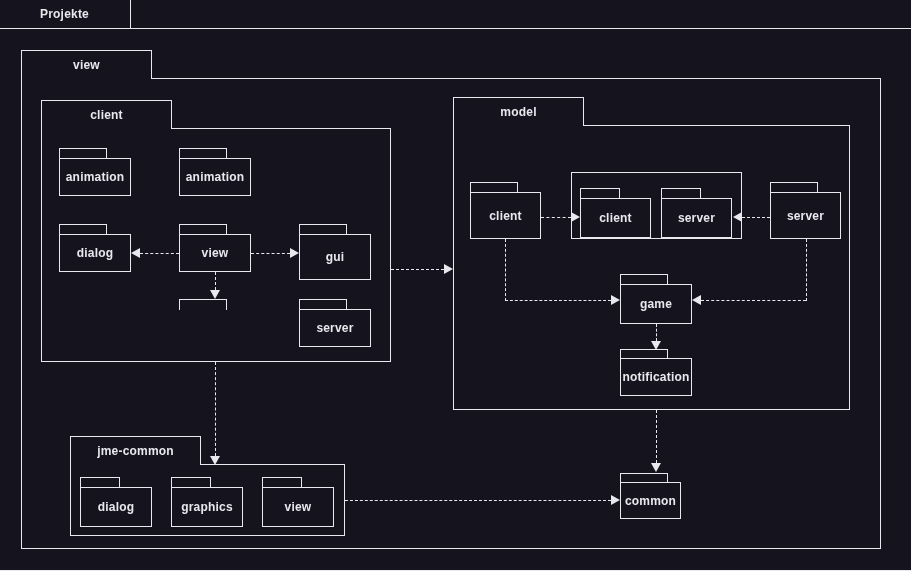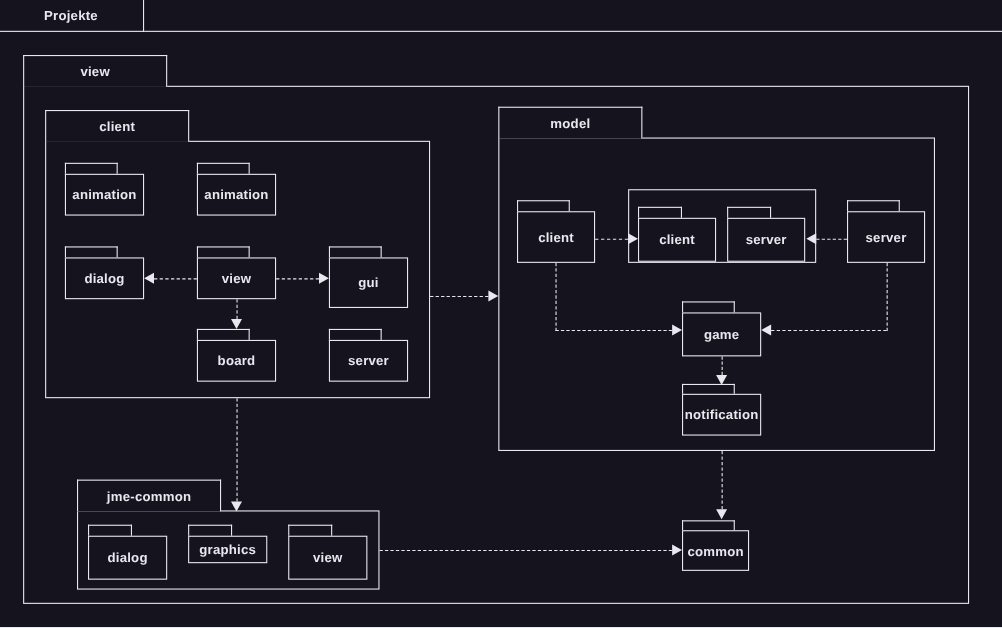--- a/index.html
+++ b/index.html
@@ -166,23 +166,20 @@
   <div class="leaf-body" style="left:179px; top:234px; width:72px; height:38px;">
     <span>view</span>
   </div>
 
   <div class="leaf-tab" style="left:299px; top:224px; width:48px; height:11px;"></div>
   <div class="leaf-body" style="left:299px; top:234px; width:72px; height:46px;">
     <span>gui</span>
   </div>
 
   <div class="leaf-tab" style="left:179px; top:299px; width:48px; height:11px;"></div>
-  <div class="leaf-body" style="left:179px; top:309px; width:72px; height:38px;">
-    <span>board</span>
-  </div>
 
   <div class="leaf-tab" style="left:299px; top:299px; width:48px; height:11px;"></div>
   <div class="leaf-body" style="left:299px; top:309px; width:72px; height:38px;">
     <span>server</span>
   </div>
 
   <div class="dash-h" style="left:140px; top:253px; width:39px;"></div>
   <div class="arrow arrow-left" style="left:131px; top:248px;"></div>
 
   <div class="dash-h" style="left:251px; top:253px; width:39px;"></div>
@@ -258,21 +255,21 @@
     <span class="title-label">jme-common</span>
   </div>
   <div class="pkg-body" style="left:70px; top:464px; width:275px; height:72px;"></div>
 
   <div class="leaf-tab" style="left:80px; top:477px; width:40px; height:11px;"></div>
   <div class="leaf-body" style="left:80px; top:487px; width:72px; height:40px;">
     <span>dialog</span>
   </div>
 
   <div class="leaf-tab" style="left:171px; top:477px; width:40px; height:11px;"></div>
-  <div class="leaf-body" style="left:171px; top:487px; width:72px; height:25px;">
+  <div class="leaf-body" style="left:171px; top:487px; width:72px; height:40px;">
     <span>graphics</span>
   </div>
 
   <div class="leaf-tab" style="left:262px; top:477px; width:40px; height:11px;"></div>
   <div class="leaf-body" style="left:262px; top:487px; width:72px; height:40px;">
     <span>view</span>
   </div>
 
   <div class="leaf-tab" style="left:620px; top:473px; width:48px; height:11px;"></div>
   <div class="leaf-body" style="left:620px; top:482px; width:61px; height:37px;">

